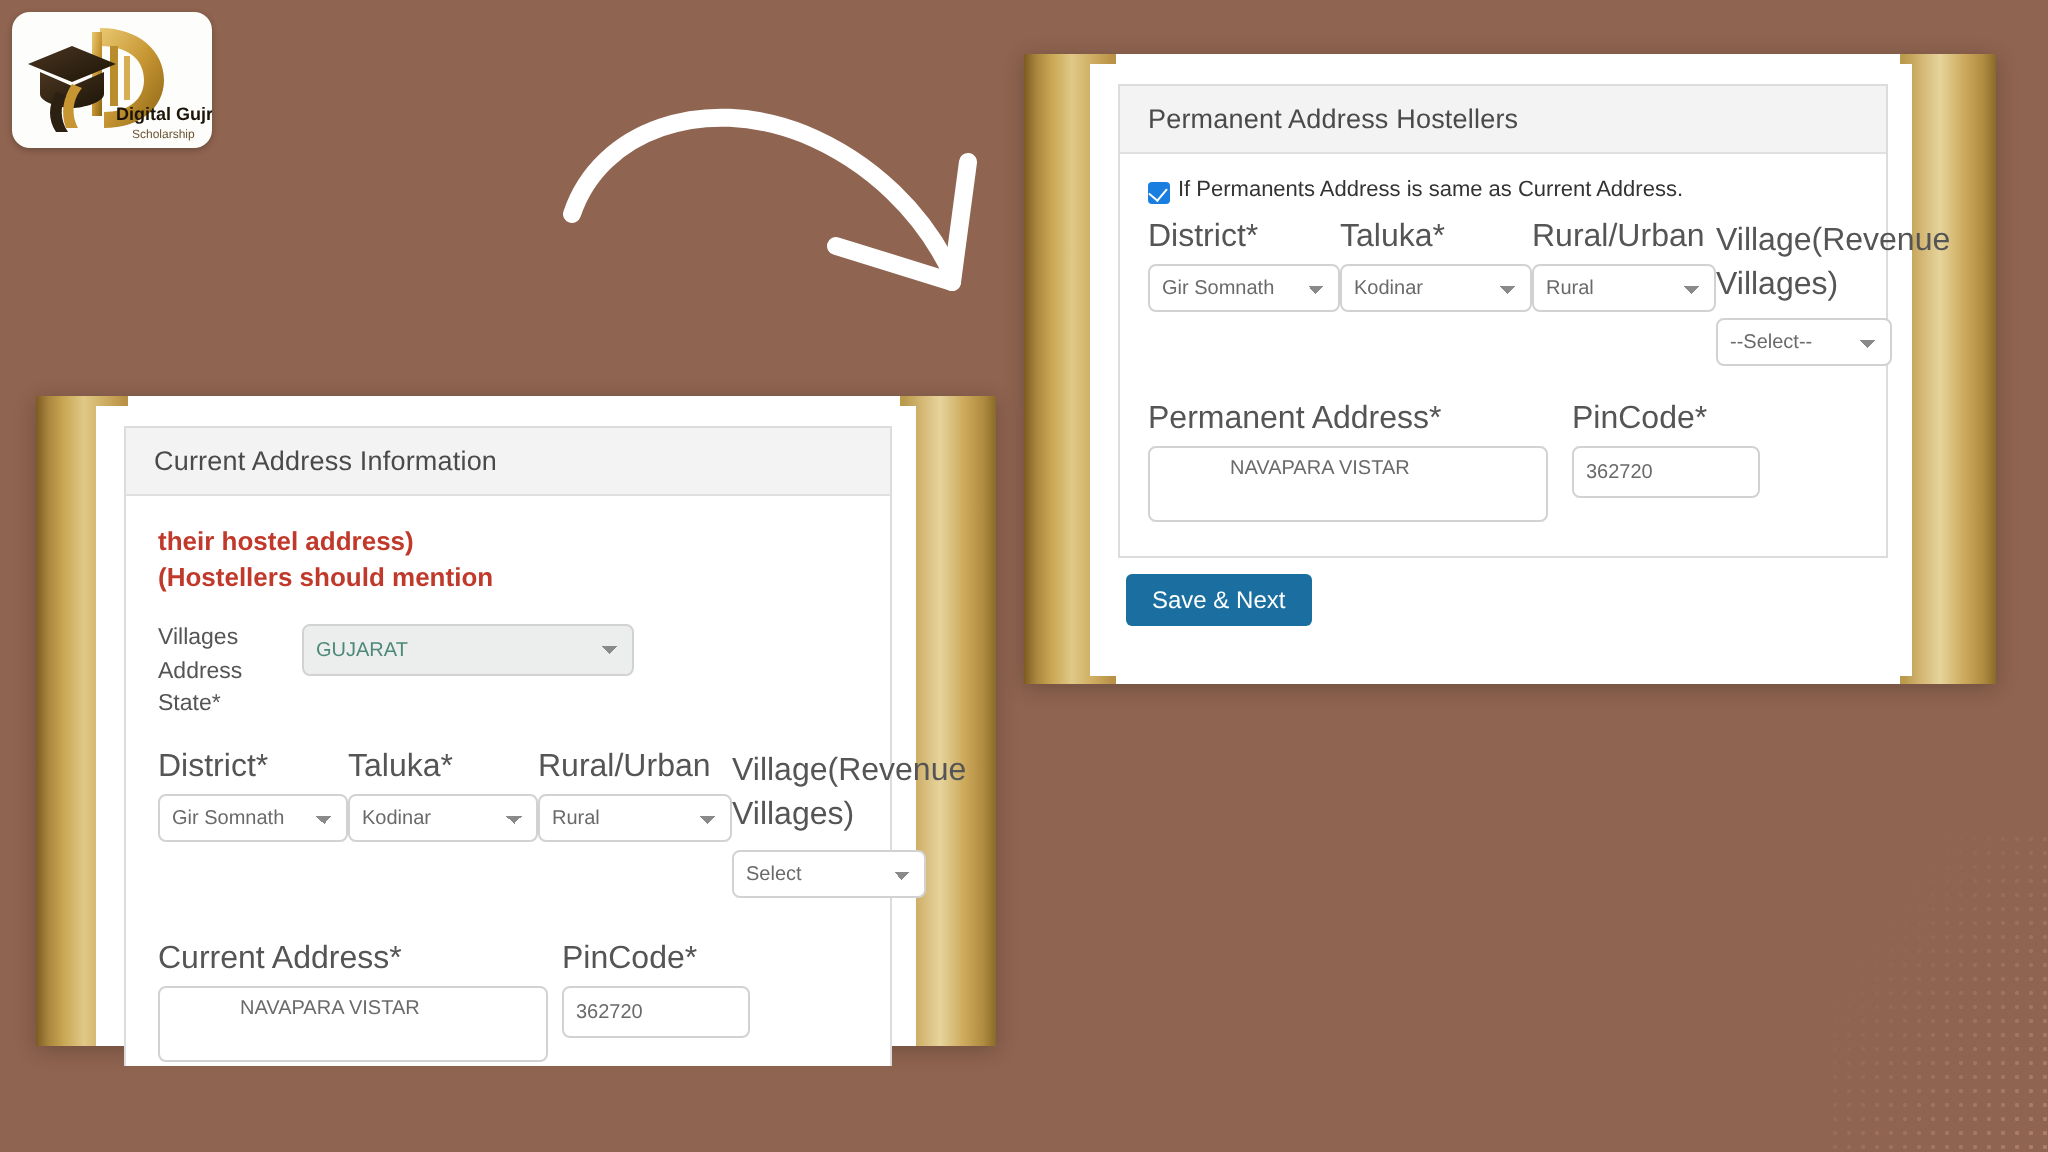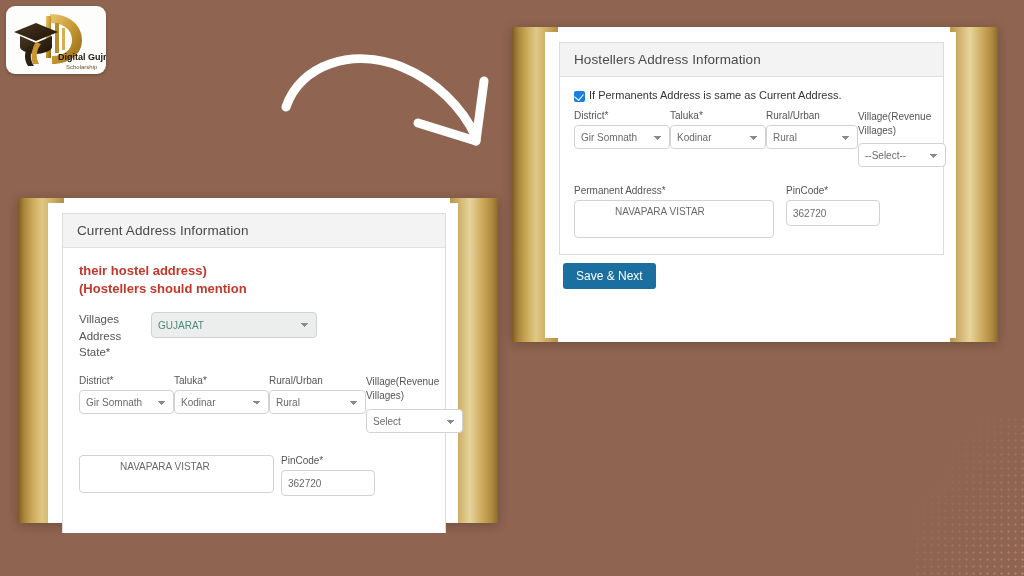--- a/index.html
+++ b/index.html
@@ -69,21 +69,21 @@
     background:#f3f3f3; border-bottom:1px solid #e0e0e0;
     padding:9px 14px; font-size:13.5px; color:#4a4a4a; letter-spacing:.1px;
   }
   .panel-body{ padding:10px 14px 12px; }
 
   .note{
     color:#c0392b; font-size:13px; line-height:1.35; margin:4px 0 14px 2px;
     font-weight:600;
   }
 
-  .lbl{ font-size:10px; color:#555; display:block; margin-bottom:4px; }
+  .lbl{ font-size:16px; color:#555; display:block; margin-bottom:4px; }
 
   select.sel, input.inp, textarea.ta{
     font-family:"Liberation Sans", sans-serif;
     font-size:10px; color:#6a6a6a;
     border:1px solid #d2d2d2; border-radius:4px;
     background:#fff; padding:4px 6px; height:24px;
     appearance:none; -webkit-appearance:none; outline:none;
   }
   select.sel{
     padding-right:18px;
@@ -159,21 +159,21 @@
 
 <svg class="arrow" viewBox="0 0 230 140">
   <path d="M8 62 C22 20 74 2 124 22 C158 36 184 62 198 92" fill="none" stroke="#ffffff" stroke-width="9" stroke-linecap="round"></path>
   <path d="M198 96 L140 78" fill="none" stroke="#ffffff" stroke-width="9" stroke-linecap="round"></path>
   <path d="M198 96 L206 36" fill="none" stroke="#ffffff" stroke-width="9" stroke-linecap="round"></path>
 </svg>
 
 <div class="shot" id="shot-permanent">
   <div class="page">
     <div class="panel" style="margin:10px 12px 0 14px;">
-      <div class="panel-head">Hostellers Address Information</div>
+      <div class="panel-head">Permanent Address Hostellers</div>
       <div class="panel-body">
 
         <div class="cb-line">
           <span class="cb"></span>
           <span class="cb-text">If Permanents Address is same as Current Address.</span>
         </div>
 
         <div class="row" style="gap:0;">
           <div class="cell" style="width:104px;">
             <span class="lbl">District*</span>
@@ -265,20 +265,21 @@
           <div class="cell" style="width:106px;">
             <span class="lbl" style="line-height:1.35;">Village(Revenue Villages)</span>
             <select class="sel" style="width:97px;margin-top:3px;">
               <option>Select</option>
             </select>
           </div>
         </div>
 
         <div class="row" style="margin-top:22px;gap:0;margin-left:2px;">
           <div class="cell" style="width:202px;">
+            <span class="lbl">Current Address*</span>
             <textarea class="ta" rows="2" style="width: 195px;">NAVAPARA VISTAR</textarea>
           </div>
           <div class="cell">
             <span class="lbl">PinCode*</span>
             <input class="inp" style="width: 94px; height: 26px;" value="362720">
           </div>
         </div>
 
       </div>
     </div>

